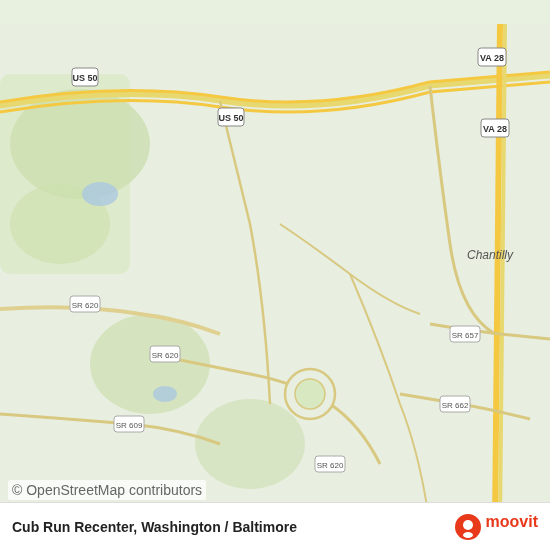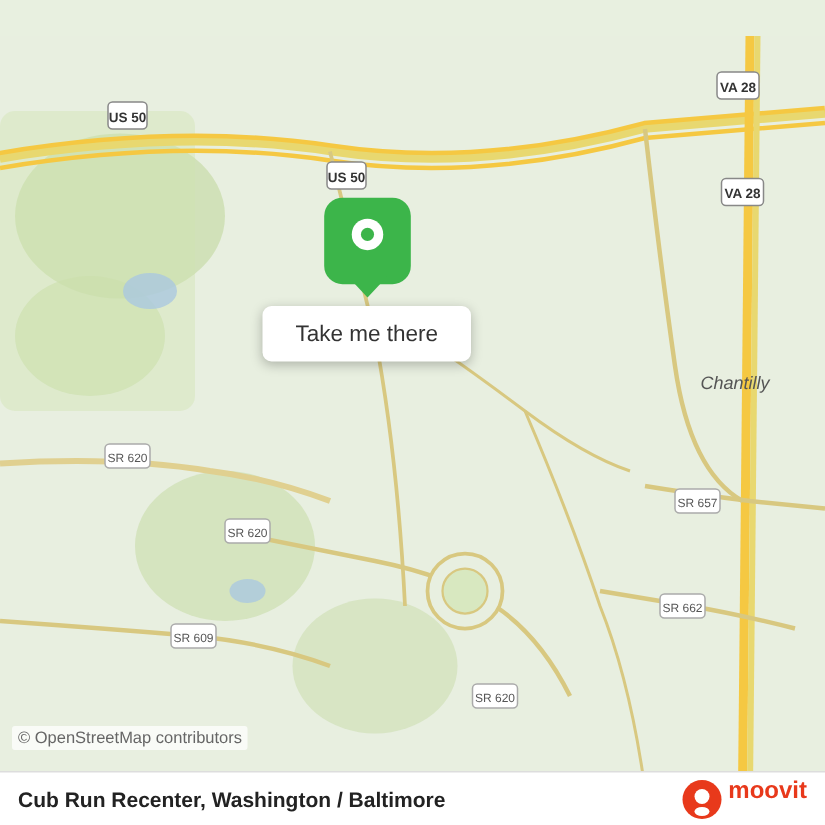--- a/index.html
+++ b/index.html
@@ -30,36 +30,36 @@
     
     #bottom-bar {
       position: absolute;
       bottom: 0; left: 0; right: 0;
       background: white;
       padding: 8px 12px;
       display: flex;
       align-items: center;
       justify-content: space-between;
       border-top: 1px solid #ddd;
-      height: 36px;
+      height: 48px;
     }
 
     #location-info {
       display: flex;
       flex-direction: column;
     }
 
     #location-name {
       font-size: 14px;
       font-weight: bold;
       color: #222;
     }
 
     #copyright-text {
-      font-size: 11px;
+      font-size: 14px;
       color: #666;
       position: absolute;
       bottom: 50px;
       left: 8px;
       background: rgba(255,255,255,0.75);
       padding: 2px 4px;
       border-radius: 2px;
     }
 
     
@@ -179,34 +179,20 @@
 
     <rect x="450" y="302" width="30" height="16" rx="3" fill="white" stroke="#aaa" stroke-width="1"></rect>
     <text x="465" y="314" text-anchor="middle" font-size="8" fill="#555">SR 657</text>
 
     <rect x="440" y="372" width="30" height="16" rx="3" fill="white" stroke="#aaa" stroke-width="1"></rect>
     <text x="455" y="384" text-anchor="middle" font-size="8" fill="#555">SR 662</text>
 
     <text x="490" y="235" text-anchor="middle" font-size="12" fill="#555" font-style="italic">Chantilly</text>
   </svg>
 
-  <div id="marker-group">
-
-    <svg id="map-pin" viewBox="0 0 70 80" xmlns="http://www.w3.org/2000/svg">
-
-      <rect x="2" y="2" width="66" height="66" rx="14" fill="#3cb54a"></rect>
-
-      <polygon points="20,62 35,78 50,62" fill="#3cb54a"></polygon>
-
-      <circle cx="35" cy="30" r="12" fill="white"></circle>
-      <circle cx="35" cy="30" r="5" fill="#3cb54a"></circle>
-    </svg>
-
-    <button id="take-me-button">Take me there</button>
-  </div>
 
   <div id="copyright-text">© OpenStreetMap contributors</div>
 
   <div id="bottom-bar">
     <div id="location-info">
       <span id="location-name">
         <span>Cub Run Recenter</span>,&nbsp;<span>Washington / Baltimore</span>
       </span>
     </div>
 

